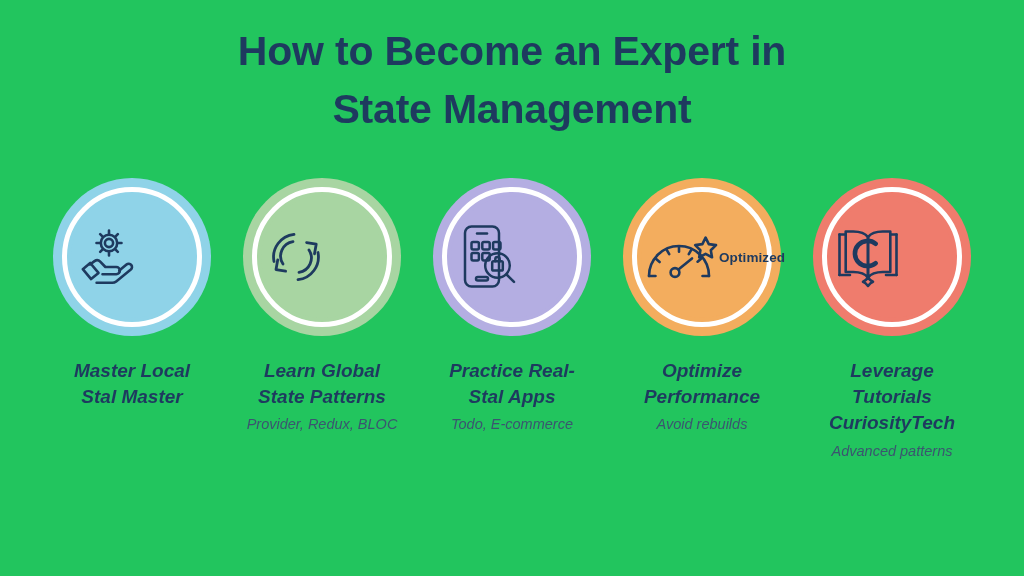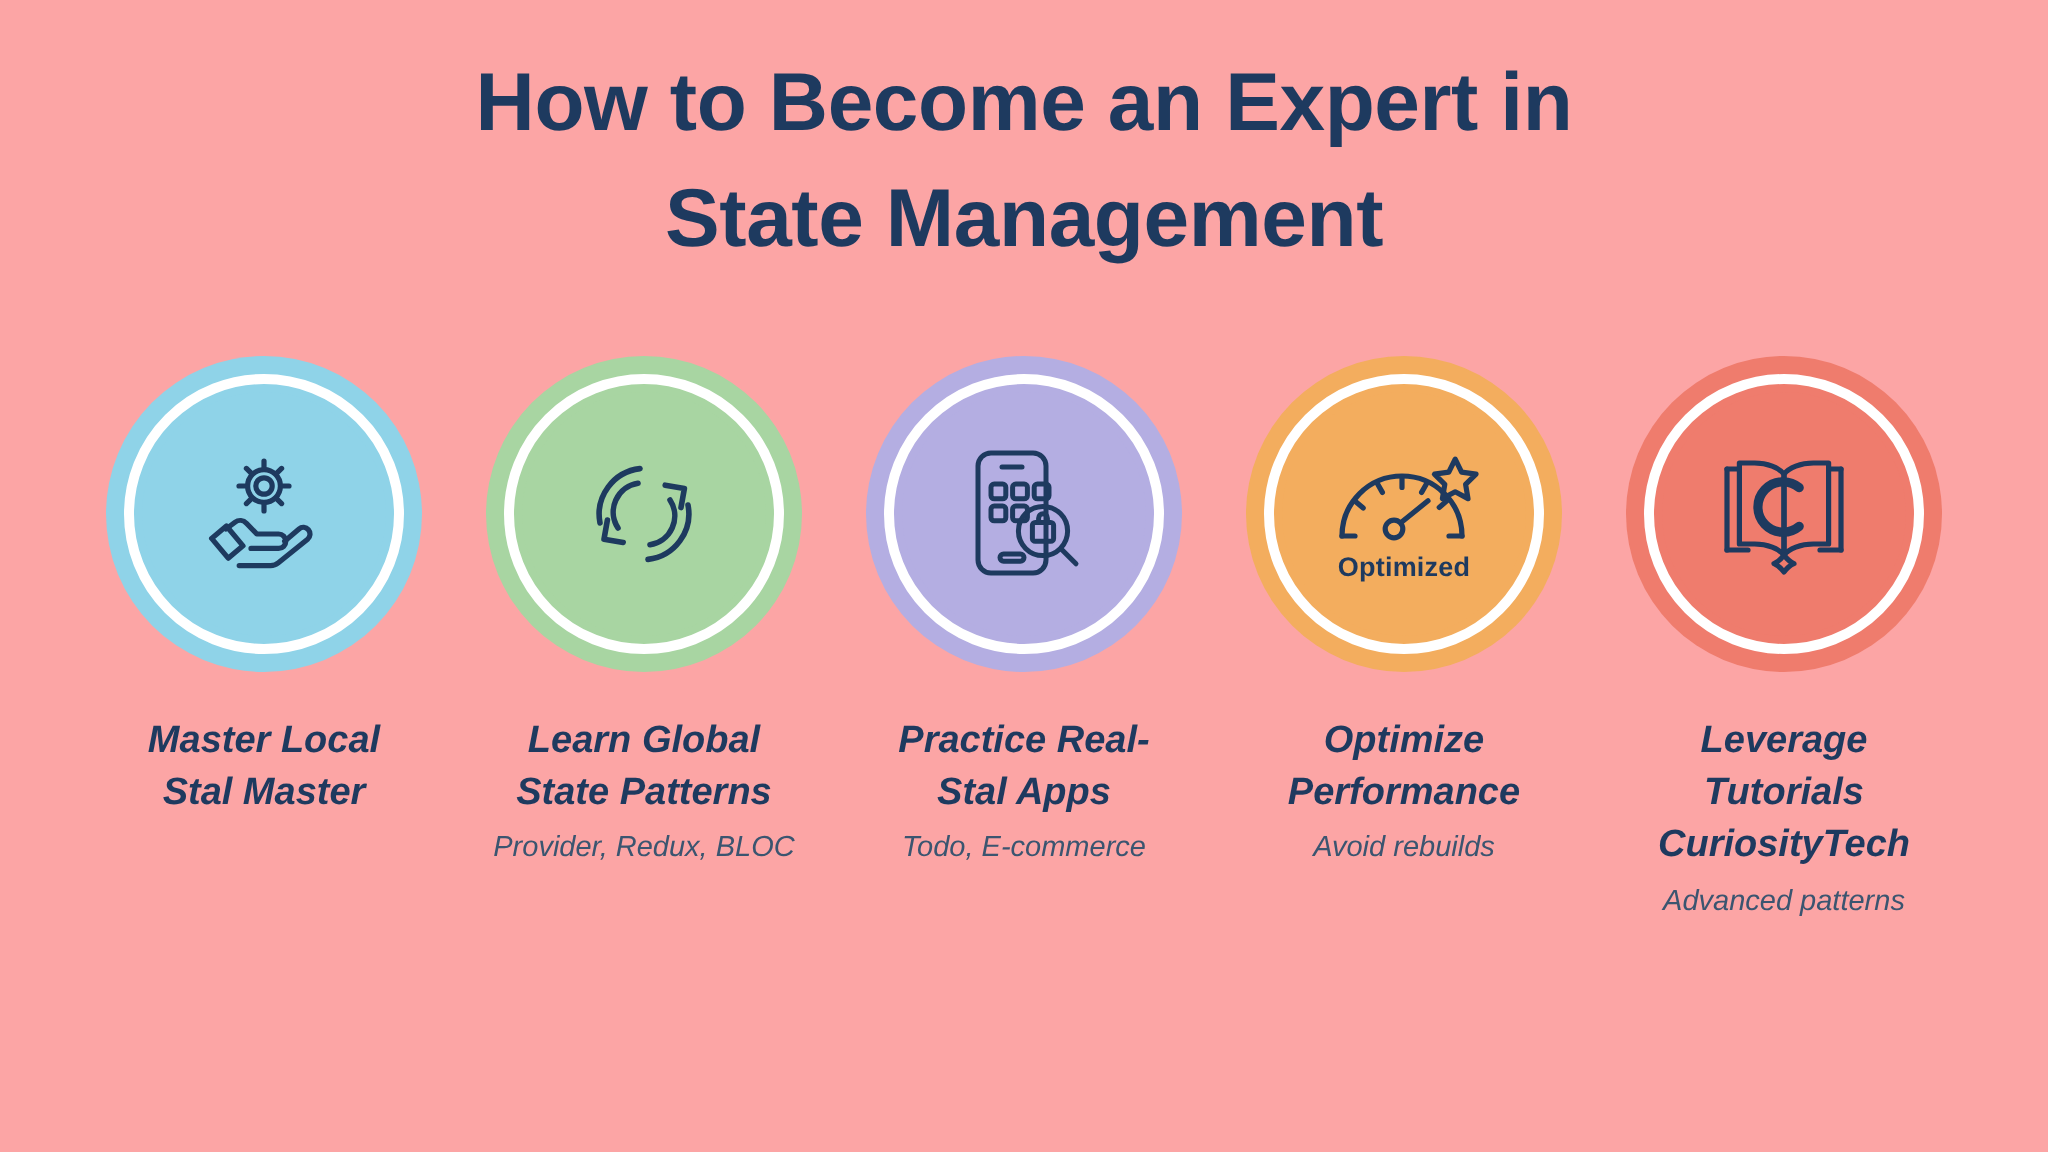--- a/index.html
+++ b/index.html
@@ -13,21 +13,21 @@
   body {
     background: #fefefe;
     font-family: "Liberation Sans", sans-serif;
     position: relative;
   }
 
   #infographic {
     position: relative;
     width: 1024px;
     height: 576px;
-    background: #fca5a5;
+    background: #22c55e;
   }
 
   
   .title-block {
     position: absolute;
     top: 22px;
     left: 0;
     width: 1024px;
     text-align: center;
   }
@@ -83,23 +83,23 @@
 
   
   .circle-inner {
     position: absolute;
     top: 18px;
     left: 18px;
     right: 18px;
     bottom: 18px;
     border-radius: 50%;
     display: flex;
-    flex-direction: column;
+    flex-direction: row;
     align-items: center;
-    justify-content: center;
+    justify-content: flex-start;
   }
 
   .icon-svg { display: block; }
 
   .badge-text {
     font-size: 13.5px;
     font-weight: bold;
     color: #1e3a5f;
     margin-top: 1px;
     letter-spacing: 0.1px;

